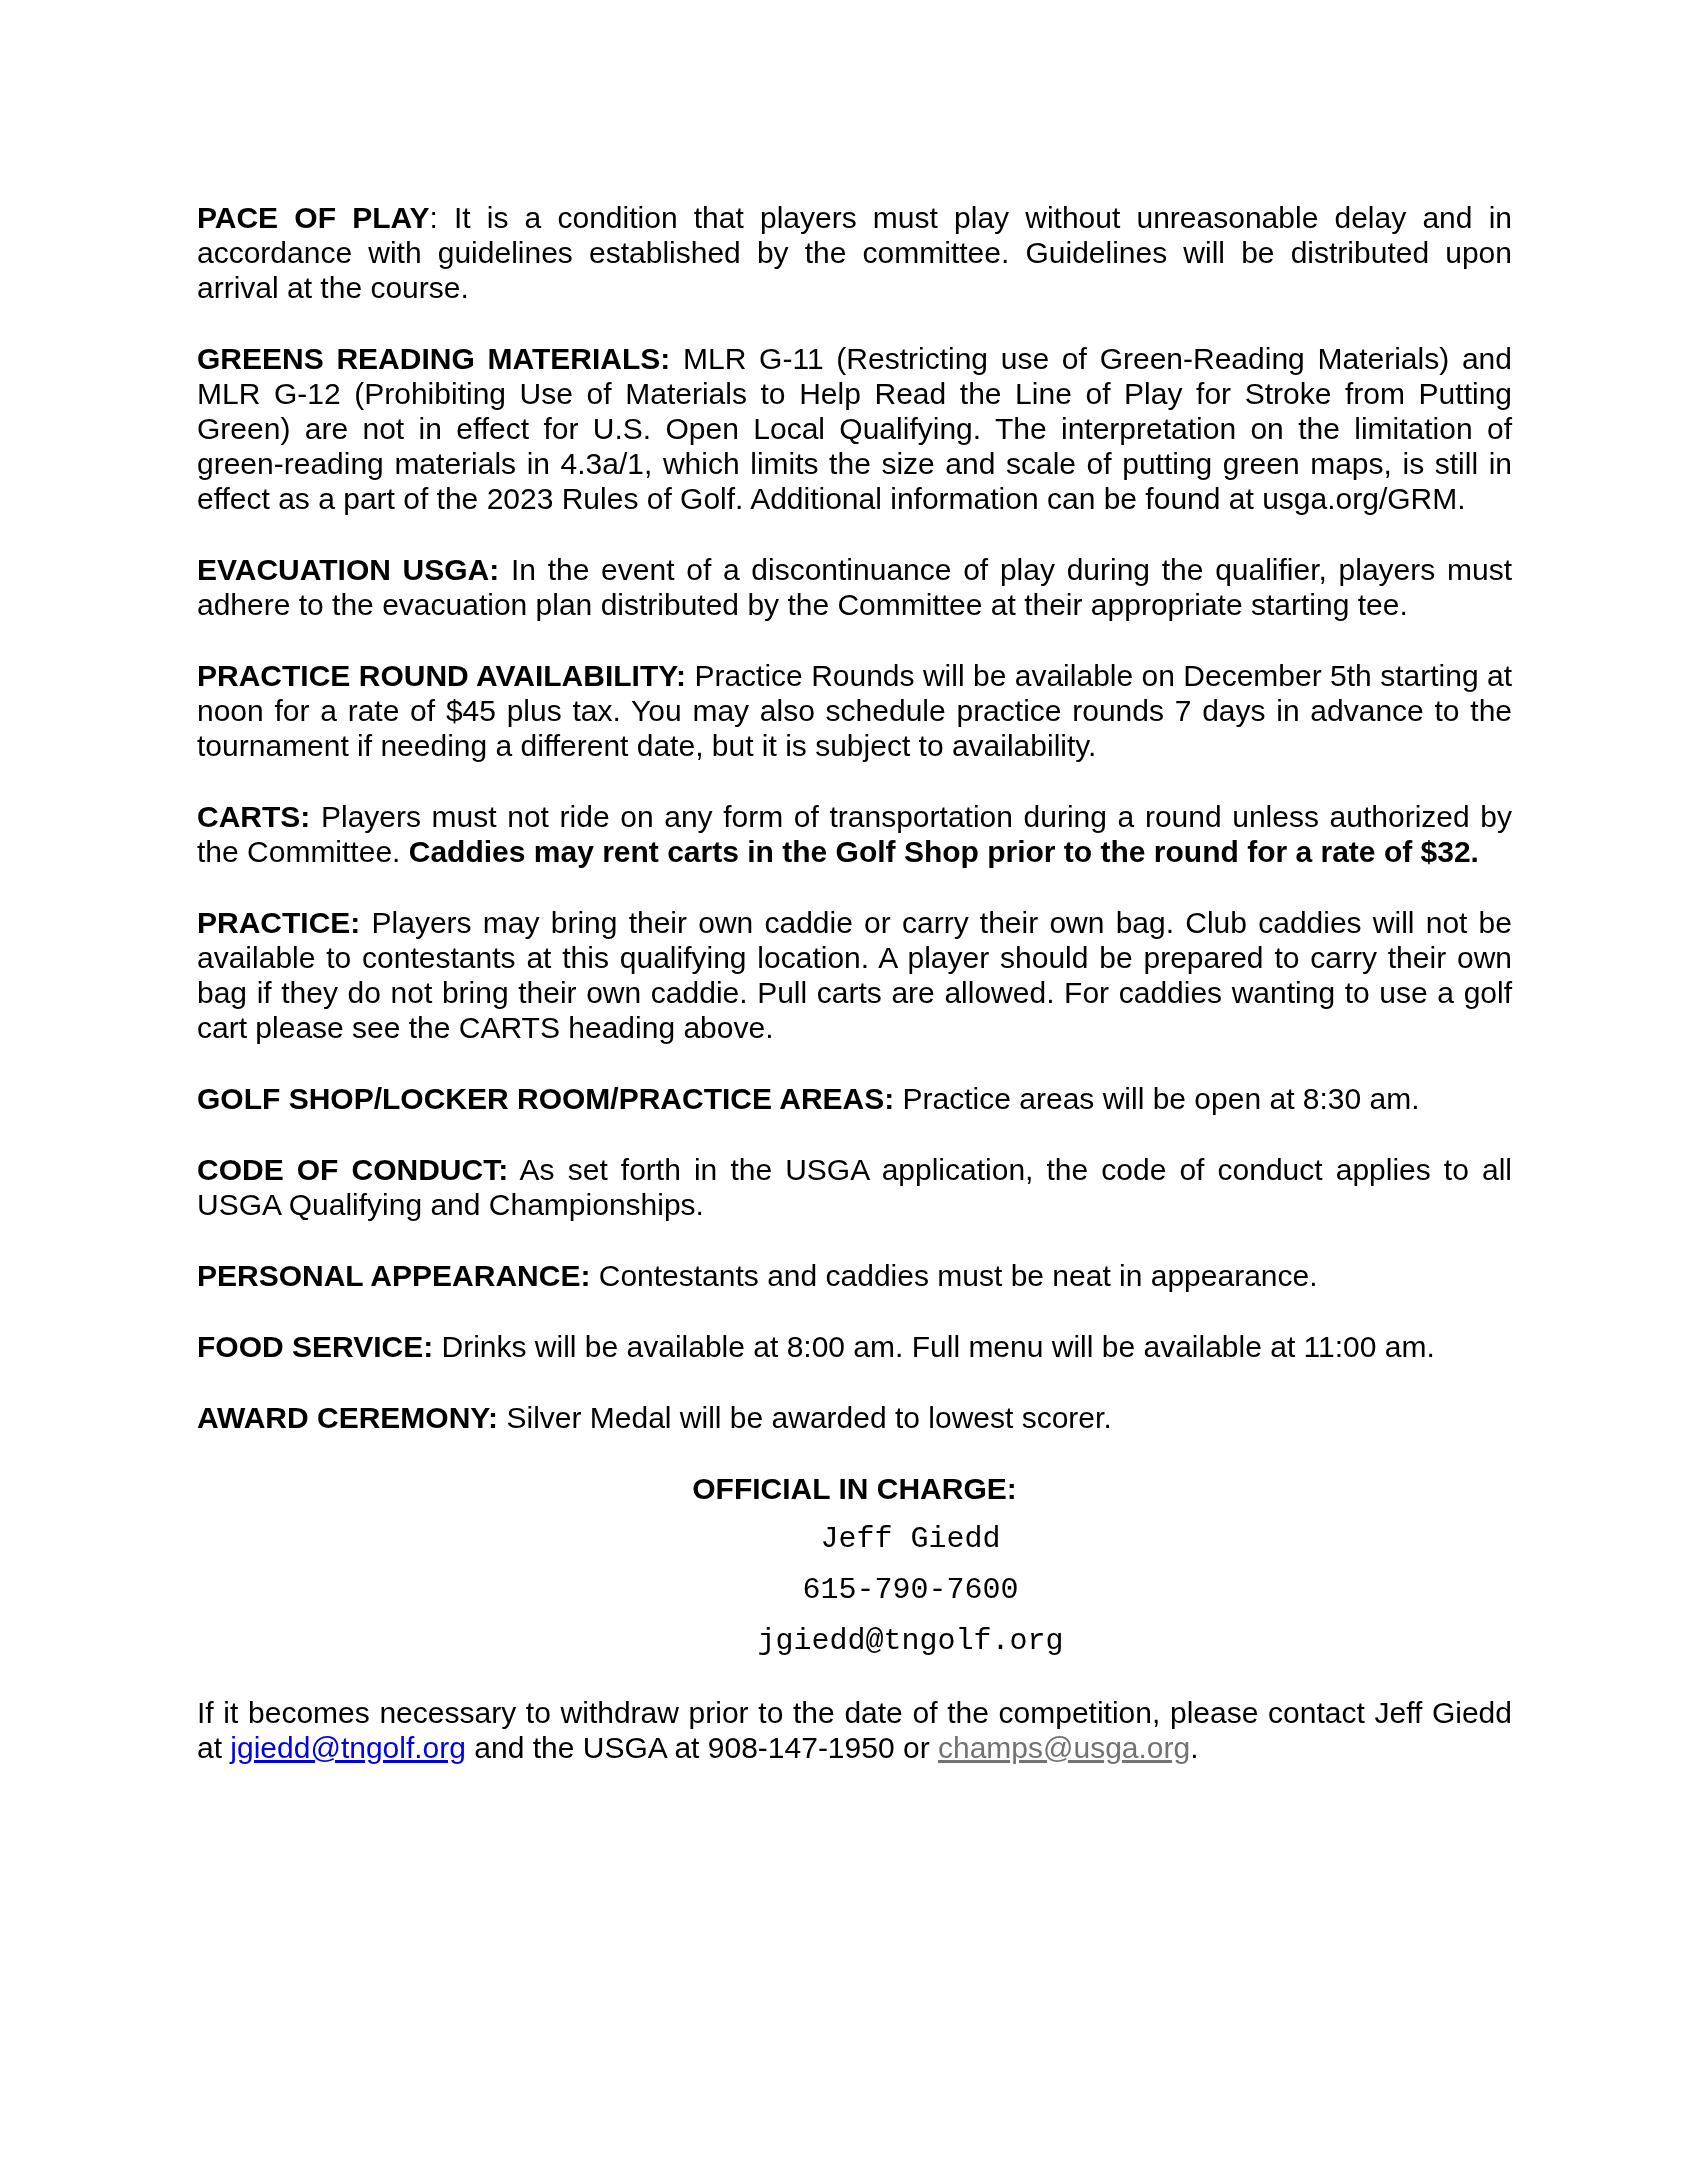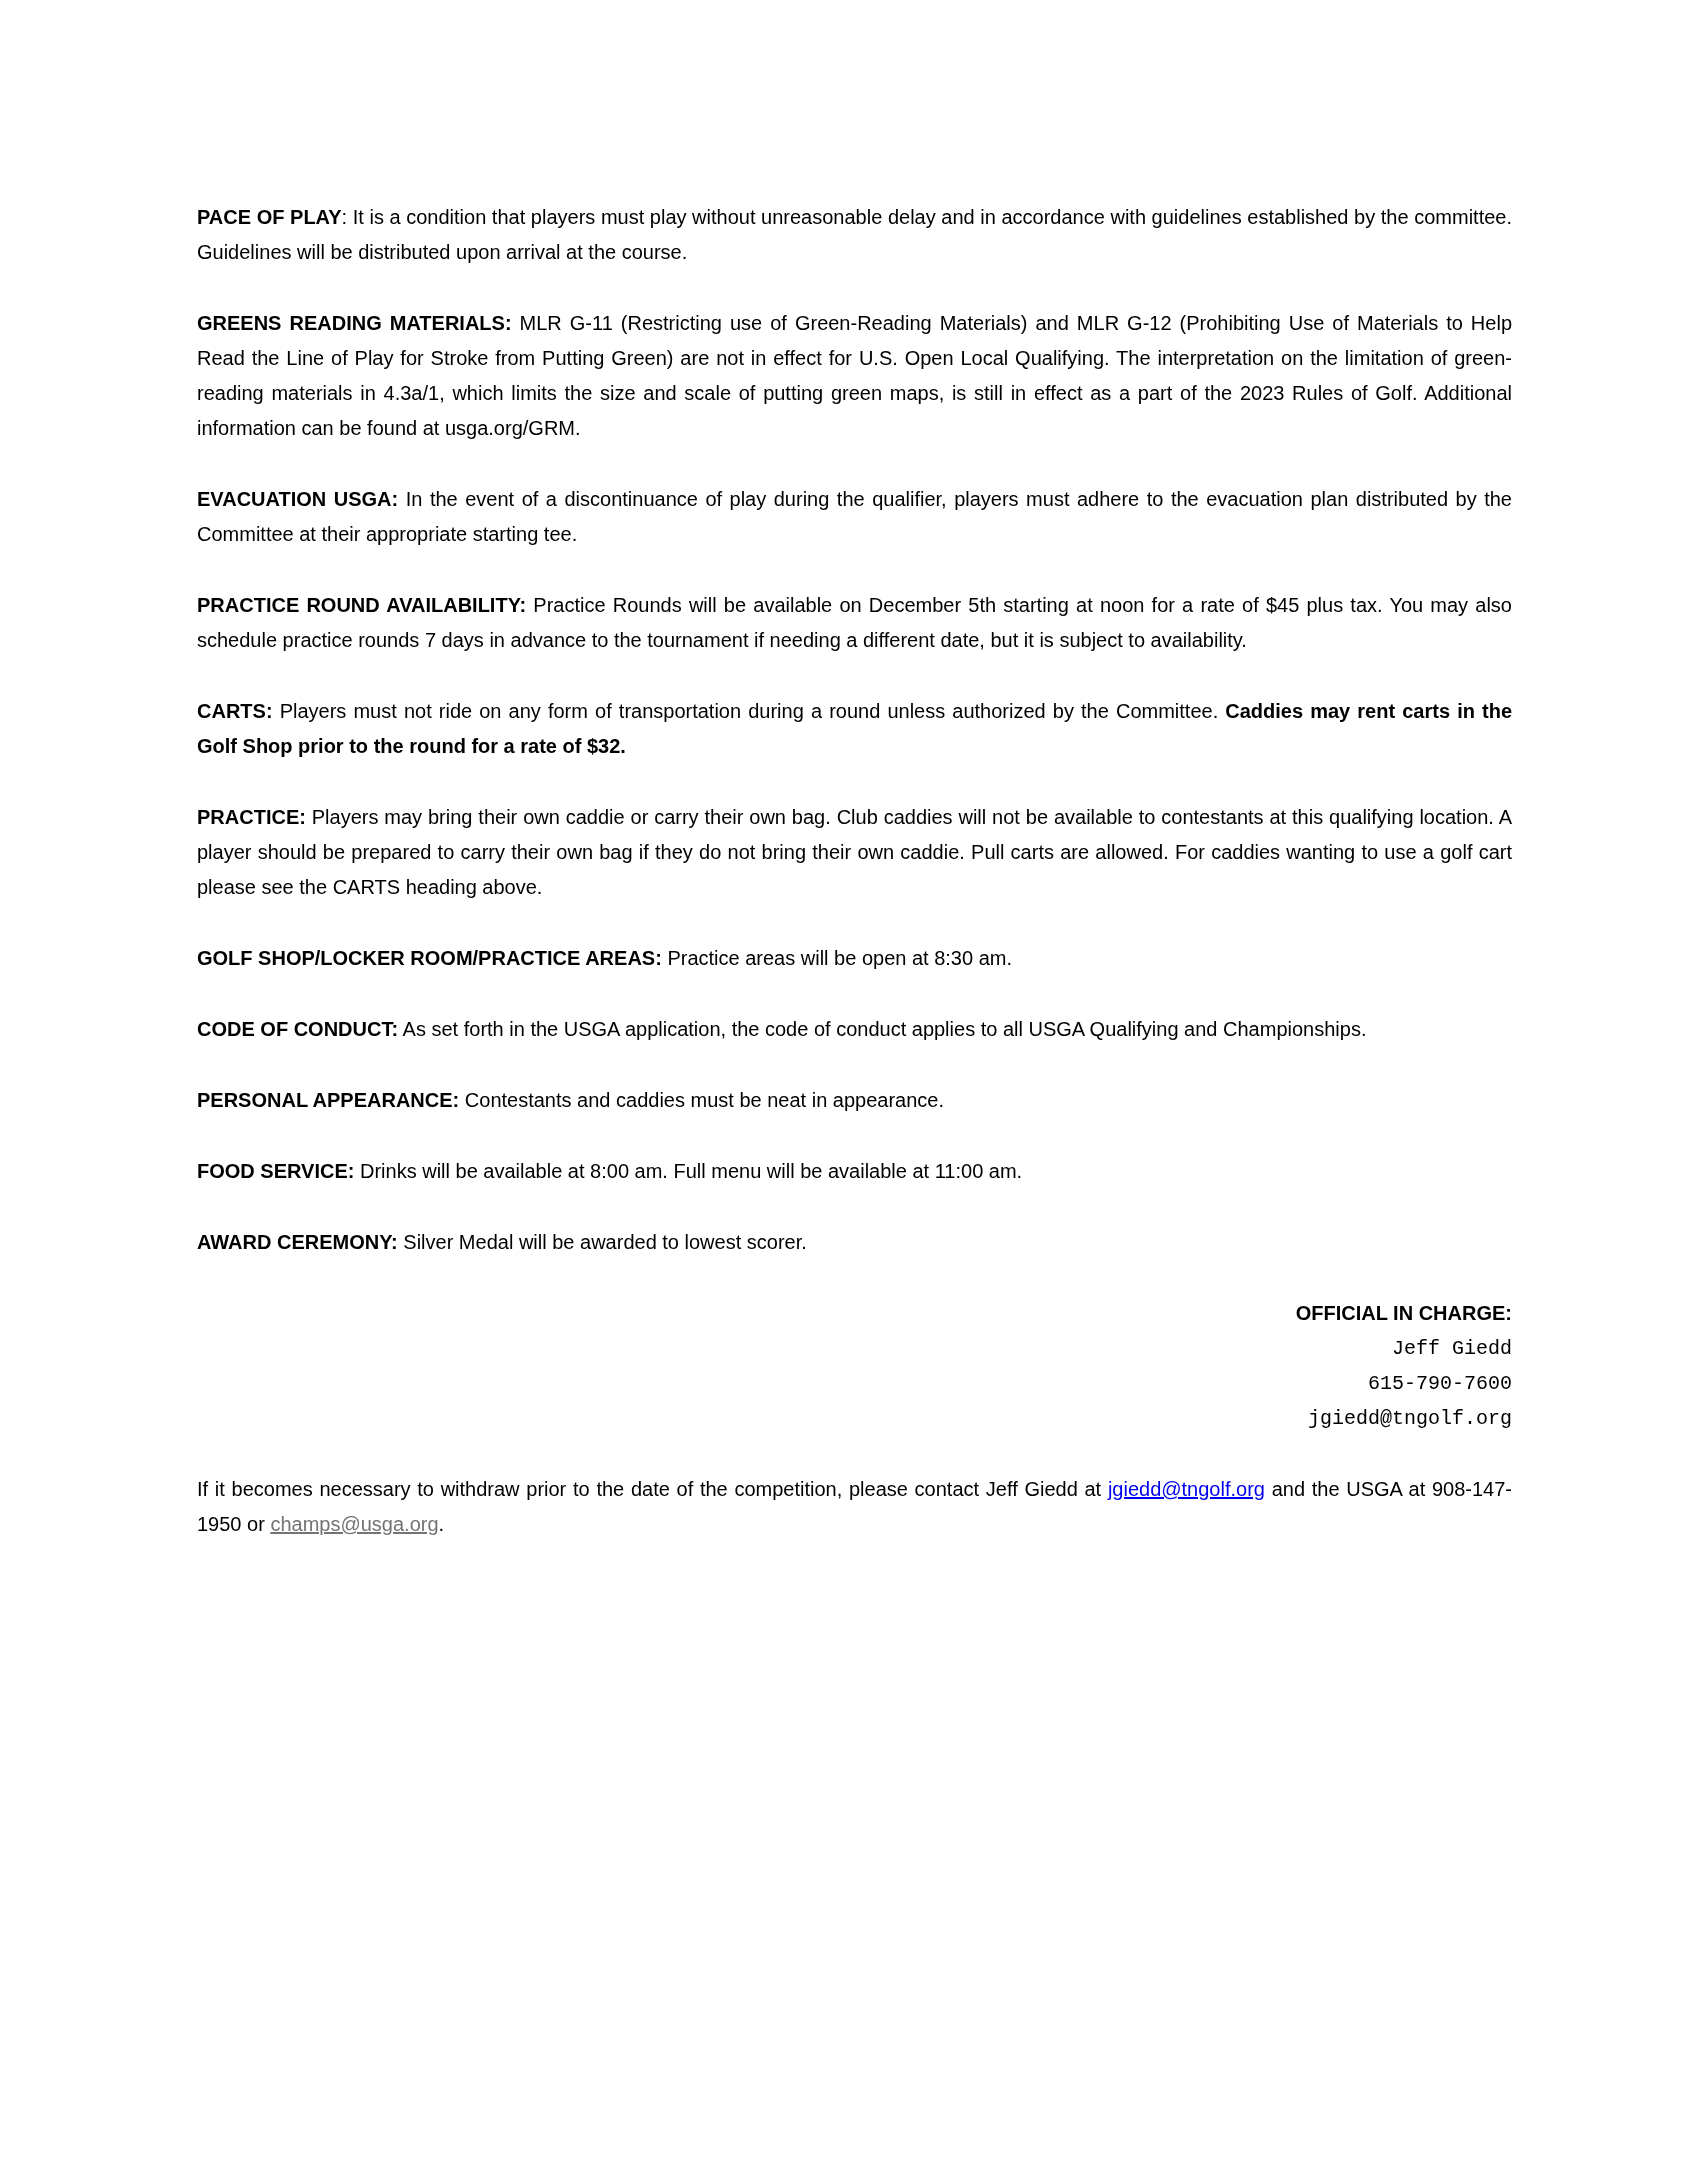--- a/index.html
+++ b/index.html
@@ -8,34 +8,34 @@
     background: #ffffff;
   }
   .page {
     position: relative;
     width: 1687px;
     height: 2183px;
     box-sizing: border-box;
     background: #ffffff;
     padding: 200px 175px 0 197px;
     font-family: "Liberation Sans", "DejaVu Sans", sans-serif;
-    font-size: 20px;
+    font-size: 30px;
     line-height: 35px;
     color: #000000;
   }
   .para {
     margin: 0 0 36px 0;
     text-align: justify;
   }
   .para b, .line b {
     font-weight: 700;
   }
   .line {
-    margin: 0;
-    text-align: right;
+    margin: 16px;
+    text-align: center;
   }
   .contact {
     padding-left: 112px;
     font-family: Liberation Mono, monospace;
   }
   a.link-jgiedd {
     color: #0000ee;
     text-decoration: underline;
     cursor: pointer;
   }

